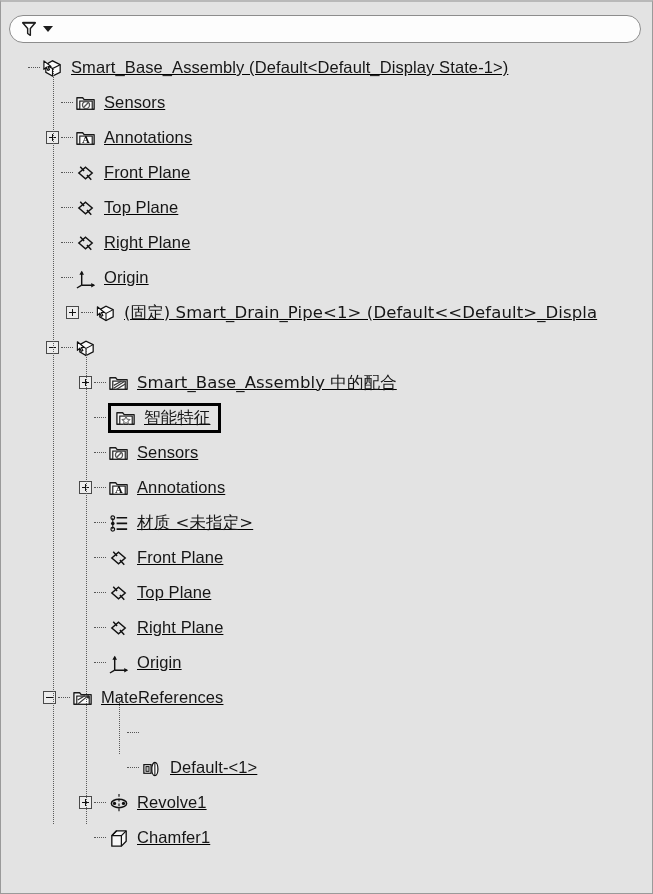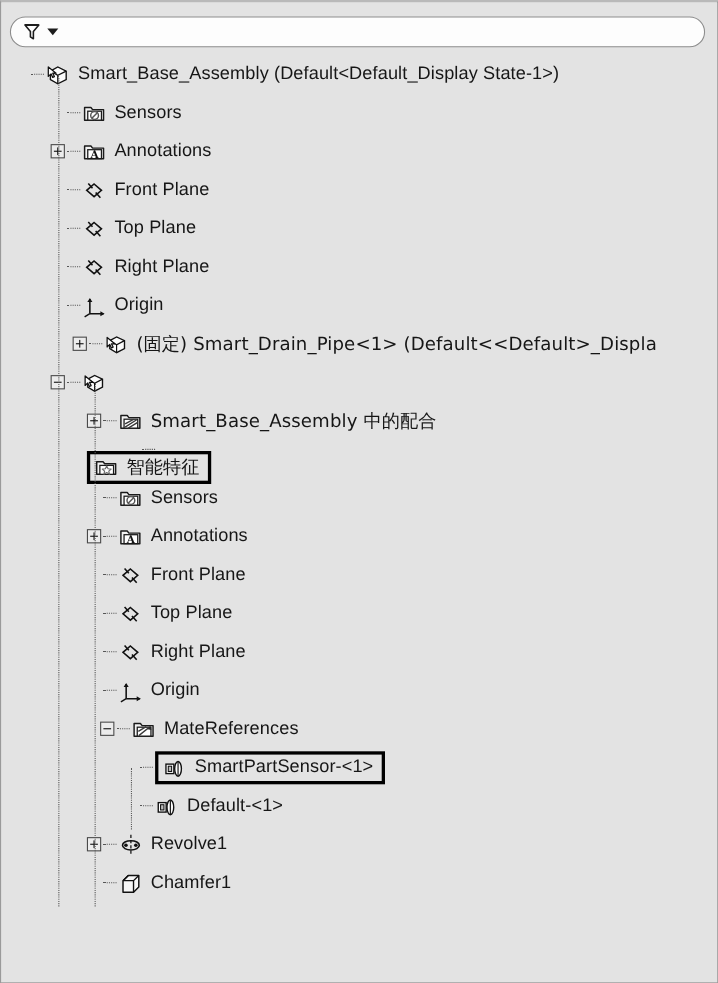--- a/index.html
+++ b/index.html
@@ -56,20 +56,21 @@
     padding: 0 10px;
     height: 22px;
   }
 
   
   .tree {
     position: absolute;
     left: 0;
     top: 48px;
     width: 521px;
+    text-decoration: underline;
   }
   .row {
     position: relative;
     height: 35px;
     display: flex;
     align-items: center;
     white-space: nowrap;
   }
   .row-inner {
     display: flex;
@@ -284,21 +285,21 @@
           <span class="stub"></span>
           <span class="box-wrap">
             <svg class="icon" viewBox="0 0 23 23">
               <use href="#def-mates-folder-icon"></use>
             </svg>
             <span class="label cjk">Smart_Base_Assembly 中的配合</span>
           </span>
         </div>
       </div>
       <div class="row boxed">
-        <div class="row-inner" style="margin-left: 78px; flex-direction: column;">
+        <div class="row-inner" style="margin-left: 78px;">
           <span class="toggle none"></span>
           <span class="stub"></span>
           <span class="box-wrap">
             <svg class="icon" viewBox="0 0 23 23">
               <use href="#def-smart-feature-folder-icon"></use>
             </svg>
             <span class="label cjk">智能特征</span>
           </span>
         </div>
       </div>
@@ -325,20 +326,32 @@
             <span class="label">Annotations</span>
           </span>
         </div>
       </div>
       <div class="row">
         <div class="row-inner" style="margin-left: 78px;">
           <span class="toggle none"></span>
           <span class="stub"></span>
           <span class="box-wrap">
             <svg class="icon" viewBox="0 0 23 23">
+              <use href="#def-material-icon"></use>
+            </svg>
+            <span class="label cjk">材质 &lt;未指定&gt;</span>
+          </span>
+        </div>
+      </div>
+      <div class="row">
+        <div class="row-inner" style="margin-left: 78px;">
+          <span class="toggle none"></span>
+          <span class="stub"></span>
+          <span class="box-wrap">
+            <svg class="icon" viewBox="0 0 23 23">
               <use href="#def-plane-icon"></use>
             </svg>
             <span class="label">Front Plane</span>
           </span>
         </div>
       </div>
       <div class="row">
         <div class="row-inner" style="margin-left: 78px;">
           <span class="toggle none"></span>
           <span class="stub"></span>
@@ -368,41 +381,35 @@
           <span class="stub"></span>
           <span class="box-wrap">
             <svg class="icon" viewBox="0 0 23 23">
               <use href="#def-origin-icon"></use>
             </svg>
             <span class="label">Origin</span>
           </span>
         </div>
       </div>
       <div class="row">
-        <div class="row-inner" style="margin-left: 90px;">
+        <div class="row-inner" style="margin-left: 42px;">
           <span class="toggle minus"></span>
           <span class="stub"></span>
           <span class="box-wrap">
             <svg class="icon" viewBox="0 0 23 23">
               <use href="#def-mate-references-icon"></use>
             </svg>
             <span class="label">MateReferences</span>
           </span>
         </div>
       </div>
       <div class="row boxed">
         <div class="row-inner" style="margin-left: 111px;">
           <span class="toggle none"></span>
           <span class="stub"></span>
-          <span class="box-wrap">
-            <svg class="icon" viewBox="0 0 23 23">
-              <use href="#def-mate-reference-item-icon"></use>
-            </svg>
-            <span class="label">SmartPartSensor-&lt;1&gt;</span>
-          </span>
         </div>
       </div>
       <div class="row">
         <div class="row-inner" style="margin-left: 111px;">
           <span class="toggle none"></span>
           <span class="stub"></span>
           <span class="box-wrap">
             <svg class="icon" viewBox="0 0 23 23">
               <use href="#def-mate-reference-item-icon"></use>
             </svg>

